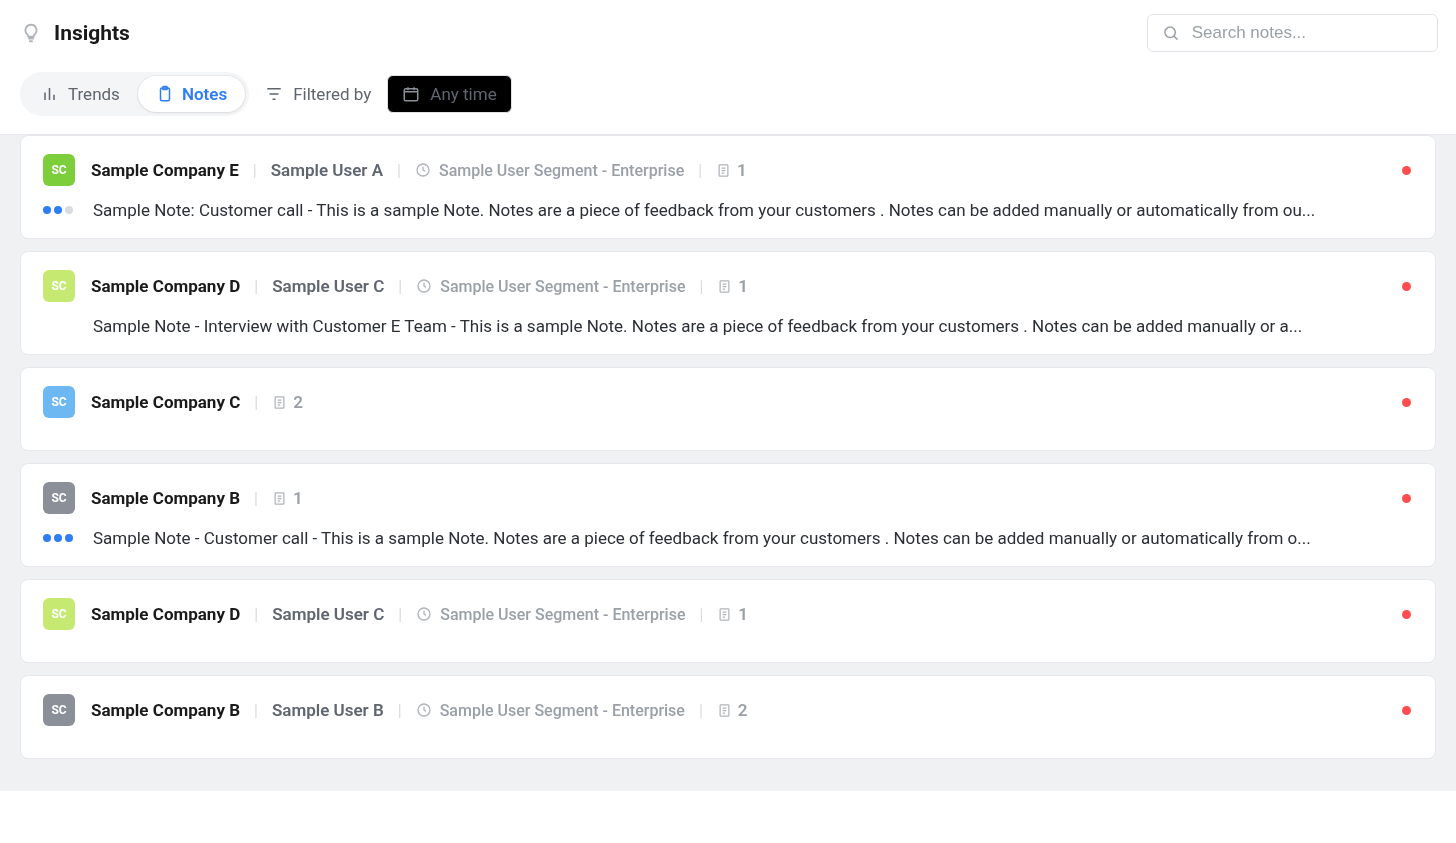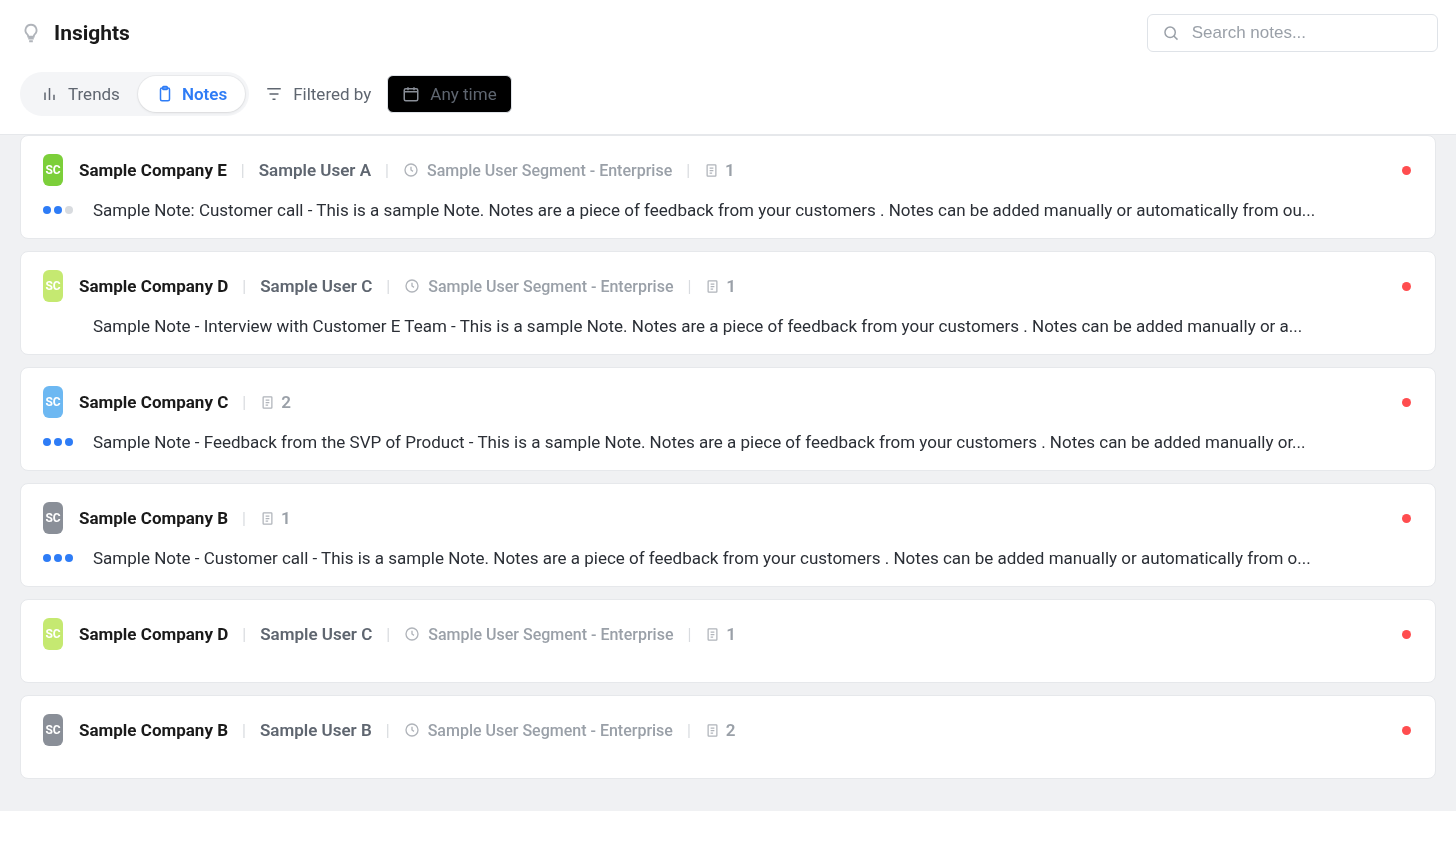--- a/index.html
+++ b/index.html
@@ -137,21 +137,21 @@
     cursor: pointer;
     position: relative;
   }
   .card-head {
     display: flex;
     align-items: center;
     gap: 16px;
     margin-bottom: 14px;
   }
   .avatar {
-    width: 20px;
+    width: 32px;
     height: 32px;
     border-radius: 6px;
     display: flex;
     align-items: center;
     justify-content: center;
     font-size: 12px;
     font-weight: 700;
     color: #fff;
     flex-shrink: 0;
   }
@@ -362,51 +362,43 @@
             <span class="count-group">
               <svg viewBox="0 0 24 24">
                 <rect x="5" y="3" width="14" height="18" rx="1"></rect>
                 <path d="M9 8h6M9 12h6M9 16h4"></path>
               </svg>
               <span>2</span>
             </span>
           </div>
         </div>
         <div class="status-dot"></div>
+      </div>
+      <div class="card">
+        <div class="card-head">
+          <div class="avatar" style="background: rgb(138, 143, 152);">SC</div>
+          <div class="meta-row">
+            <span class="company-name">Sample Company B</span>
+            <span class="meta-sep">|</span>
+            <span class="count-group">
+              <svg viewBox="0 0 24 24">
+                <rect x="5" y="3" width="14" height="18" rx="1"></rect>
+                <path d="M9 8h6M9 12h6M9 16h4"></path>
+              </svg>
+              <span>1</span>
+            </span>
+          </div>
+        </div>
+        <div class="status-dot"></div>
         <div class="card-body">
           <div class="dots-holder">
             <div class="dot" style="background: rgb(46, 124, 246);"></div>
             <div class="dot" style="background: rgb(46, 124, 246);"></div>
             <div class="dot" style="background: rgb(46, 124, 246);"></div>
           </div>
-          <div class="note-text">Sample Note - Feedback from the SVP of Product - This is a sample Note. Notes are a piece of feedback from your customers . Notes can be added manually or...</div>
-        </div>
-      </div>
-      <div class="card">
-        <div class="card-head">
-          <div class="avatar" style="background: rgb(138, 143, 152);">SC</div>
-          <div class="meta-row">
-            <span class="company-name">Sample Company B</span>
-            <span class="meta-sep">|</span>
-            <span class="count-group">
-              <svg viewBox="0 0 24 24">
-                <rect x="5" y="3" width="14" height="18" rx="1"></rect>
-                <path d="M9 8h6M9 12h6M9 16h4"></path>
-              </svg>
-              <span>1</span>
-            </span>
-          </div>
-        </div>
-        <div class="status-dot"></div>
-        <div class="card-body">
-          <div class="dots-holder">
-            <div class="dot" style="background: rgb(46, 124, 246);"></div>
-            <div class="dot" style="background: rgb(46, 124, 246);"></div>
-            <div class="dot" style="background: rgb(46, 124, 246);"></div>
-          </div>
           <div class="note-text">Sample Note - Customer call - This is a sample Note. Notes are a piece of feedback from your customers . Notes can be added manually or automatically from o...</div>
         </div>
       </div>
       <div class="card">
         <div class="card-head">
           <div class="avatar" style="background: rgb(197, 233, 113);">SC</div>
           <div class="meta-row">
             <span class="company-name">Sample Company D</span>
             <span class="meta-sep">|</span>
             <span class="user-name">Sample User C</span>

